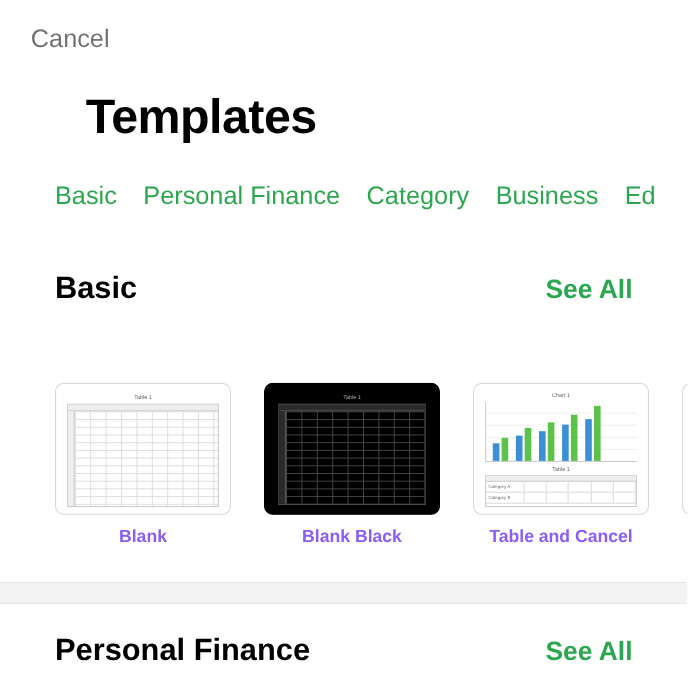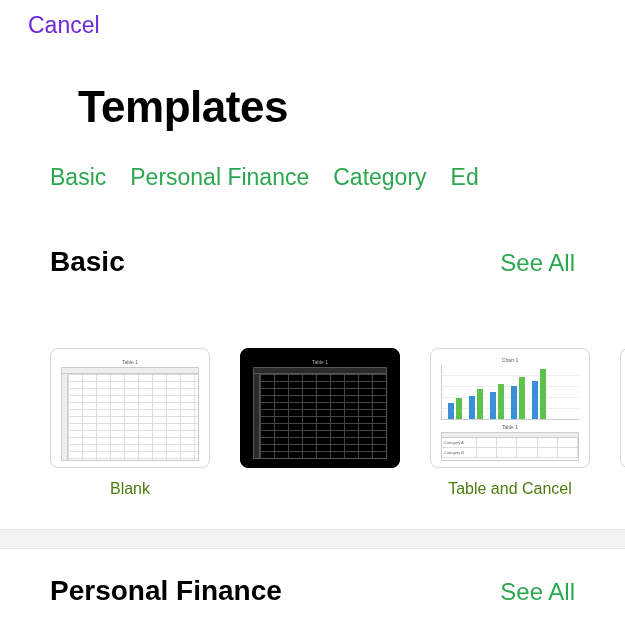--- a/index.html
+++ b/index.html
@@ -12,23 +12,23 @@
     color: #000;
   }
   .container {
     width: 625px;
     height: 620px;
     background: #fff;
     position: relative;
   }
   .cancel {
     position: absolute;
-    top: 12px;
+    top: 22px;
     left: 28px;
-    color: #6d28d9;
+    color: #737373;
     font-size: 23px;
     font-weight: 400;
     background: none;
     border: none;
     cursor: pointer;
   }
   .title {
     position: absolute;
     top: 82px;
     left: 50px;
@@ -62,21 +62,21 @@
     align-items: baseline;
   }
   .section-header.basic { top: 246px; }
   .section-header h2 {
     font-size: 28px;
     font-weight: 700;
   }
   .see-all {
     color: #2aa74f;
     font-size: 24px;
-    font-weight: 400;
+    font-weight: 700;
     cursor: pointer;
   }
 
   .template-row {
     position: absolute;
     top: 348px;
     left: 50px;
     width: 580px;
     height: 170px;
     display: flex;
@@ -96,22 +96,23 @@
     border-radius: 8px;
     border: 1px solid #d8d8d8;
     overflow: hidden;
     position: relative;
     background: #fff;
   }
   .template-item.last .thumb { width: 70px; border-radius: 8px 0 0 8px; border-right: none; }
   .template-label {
     margin-top: 12px;
     font-size: 16px;
-    color: #4d7c0f;
+    color: #8b5cf6;
     white-space: nowrap;
+    font-weight: bold;
   }
 
   
   .thumb.blank-white {
     padding: 10px 10px 6px 10px;
     display: flex;
     flex-direction: column;
   }
   .sheet-title {
     text-align: center;
@@ -257,20 +258,21 @@
 <div class="container">
 
   <button class="cancel">Cancel</button>
 
   <h1 class="title">Templates</h1>
 
   <div class="category-tabs">
     <span>Basic</span>
     <span>Personal Finance</span>
     <span>Category</span>
+    <span>Business</span>
     <span>Ed</span>
   </div>
 
   <div class="section-header basic">
     <h2>Basic</h2>
     <span class="see-all">See All</span>
   </div>
 
   <div class="template-row">
 
@@ -292,20 +294,21 @@
       <div class="thumb blank-black">
         <div class="sheet-title">Table 1</div>
         <div class="grid">
           <div class="grid-head"></div>
           <div class="grid-body">
             <div class="grid-rowhead"></div>
             <div class="grid-cells"></div>
           </div>
         </div>
       </div>
+      <div class="template-label">Blank Black</div>
     </div>
 
     <div class="template-item">
       <div class="thumb table-graph">
         <div class="tg-title">Chart 1</div>
         <div class="tg-chart">
           <div class="bar b" style="height:30%"></div>
             <div class="bar g" style="height:38%"></div>
           <div style="width:3px"></div>
           <div class="bar b" style="height:42%"></div>

